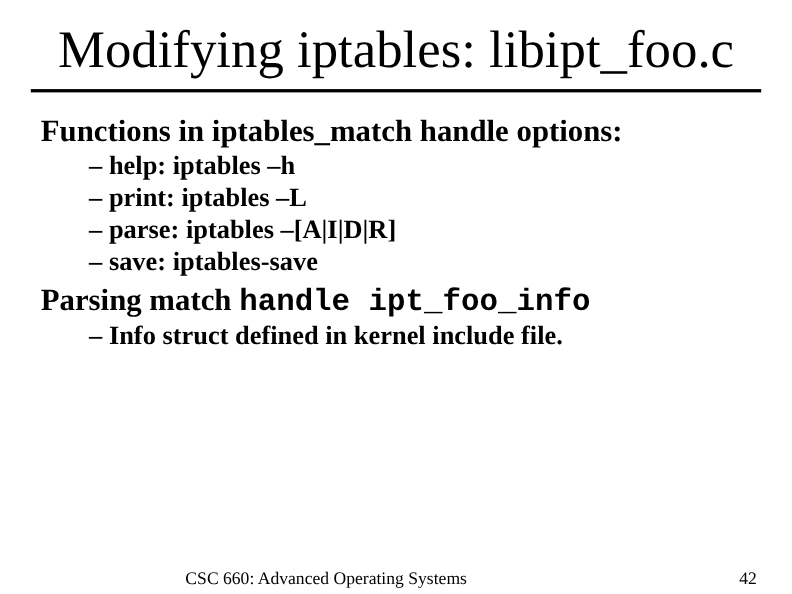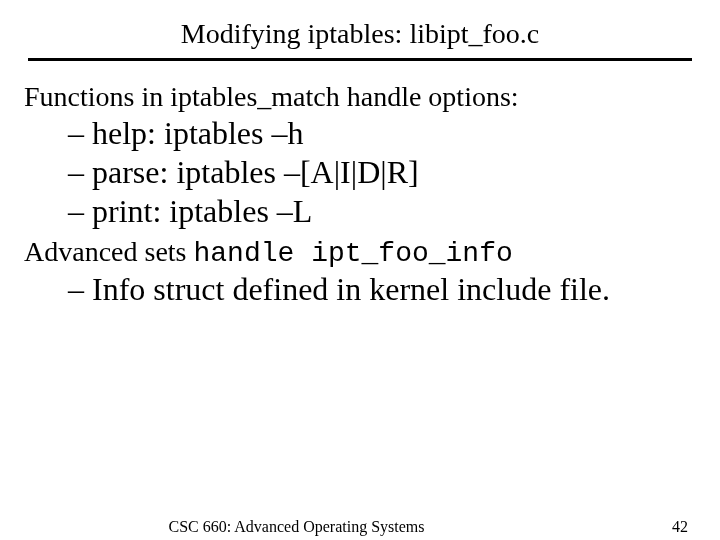--- a/index.html
+++ b/index.html
@@ -11,40 +11,41 @@
   font-family: "Times New Roman", Times, serif;
   color: #000;
 }
 .slide {
   width: 720px;
   height: 540px;
   position: relative;
   box-sizing: border-box;
 }
 .title {
-  font-size: 28px;
+  font-size: 48px;
   text-align: center;
   padding-top: 18px;
   padding-bottom: 8px;
 }
 .rule {
   height: 3px;
   background: #000;
   margin: 0 28px 20px 28px;
 }
 .body {
   font-size: 28px;
-  padding: 0 24px;
+  padding: 0 37px;
+  font-weight: bold;
 }
 .lvl1 {
   margin-top: 6px;
   margin-bottom: 2px;
 }
 .lvl2 {
-  font-size: 32px;
+  font-size: 24px;
   padding-left: 60px;
   text-indent: -16px;
   margin-top: 2px;
   margin-bottom: 2px;
 }
 .lvl2::before {
   content: "– ";
 }
 .code {
   font-family: "Courier New", Courier, monospace;
@@ -73,25 +74,26 @@
 <body>
 
 <div class="slide">
 
   <div class="title">Modifying iptables: libipt_foo.c</div>
   <div class="rule"></div>
 
   <div class="body">
     <div class="lvl1">Functions in iptables_match handle options:</div>
     <div class="lvl2">help: iptables –h</div>
+    <div class="lvl2">print: iptables –L</div>
     <div class="lvl2">parse: iptables –[A|I|D|R]</div>
-    <div class="lvl2">print: iptables –L</div>
+    <div class="lvl2">save: iptables-save</div>
 
     <div class="lvl1">
-      <span>Advanced sets </span><span class="code">handle ipt_foo_info</span>
+      <span>Parsing match </span><span class="code">handle ipt_foo_info</span>
     </div>
     <div class="lvl2">Info struct defined in kernel include file.</div>
   </div>
 
   <div class="footer">
     <div class="footer-center">CSC 660: Advanced Operating Systems</div>
     <div class="footer-right">42</div>
   </div>
 
 </div>

